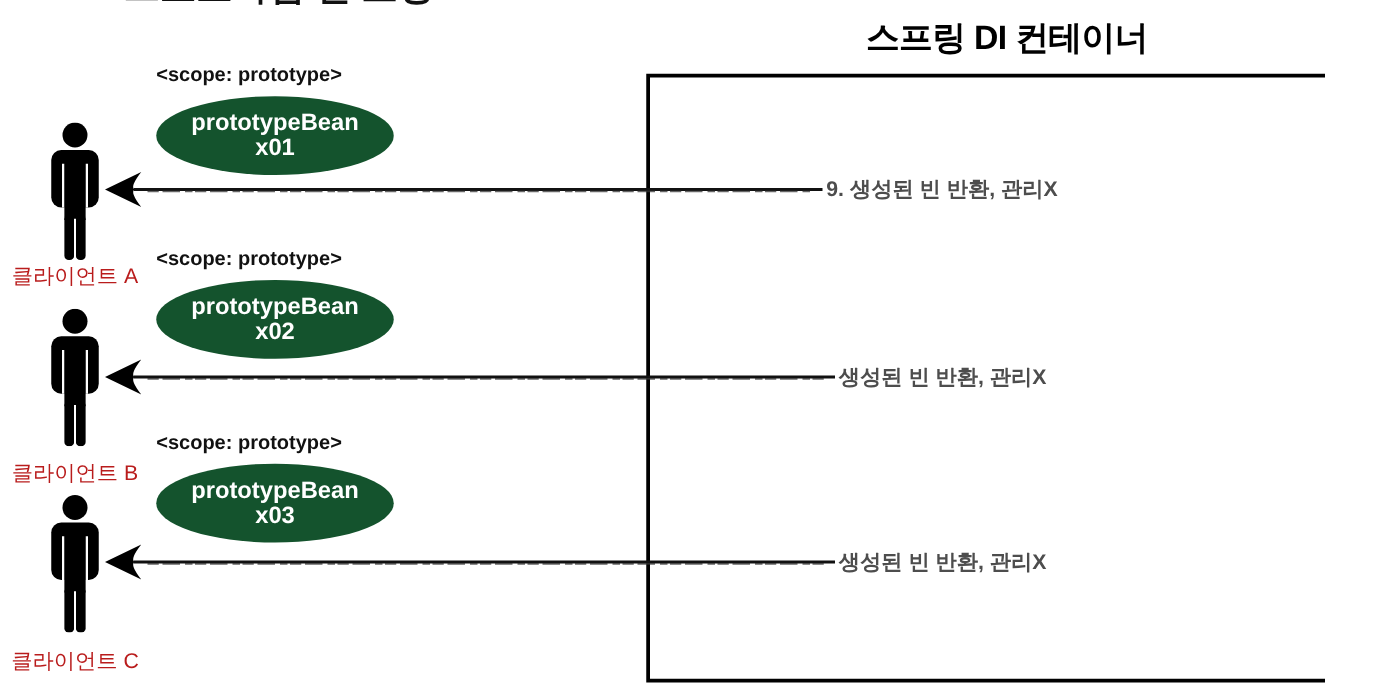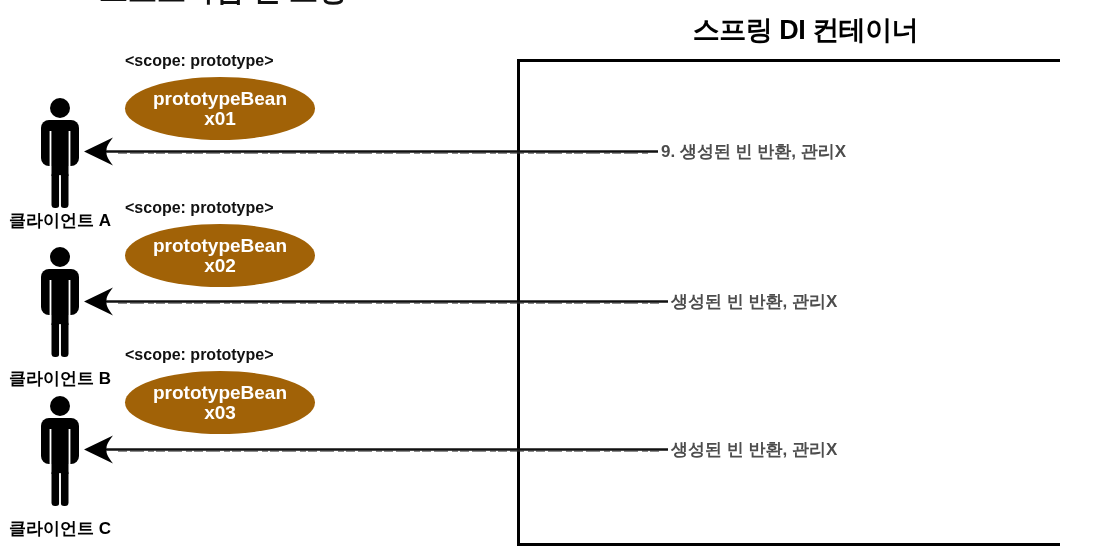--- a/index.html
+++ b/index.html
@@ -27,34 +27,34 @@
   .bean-group{position:absolute;left:125px;width:190px;}
   .bean-group.g1{top:51px;}
   .bean-group.g2{top:198px;}
   .bean-group.g3{top:345px;}
   .scope-label{
     text-align:left;font-size:16px;font-weight:bold;color:#111;
     line-height:19px;white-space:nowrap;
   }
   .bean-ellipse{
     margin-top:7px;width:190px;height:63px;border-radius:50%;
-    background:#a16207;color:#fff;display:flex;flex-direction:column;
+    background:#14532d;color:#fff;display:flex;flex-direction:column;
     align-items:center;justify-content:center;
   }
   .bean-name,.bean-instance{
     font-size:19px;font-weight:bold;line-height:20px;color:#fff;
   }
   
   .client{position:absolute;left:8px;width:104px;text-align:center;}
   .client.c1{top:98px;}
   .client.c2{top:247px;}
   .client.c3{top:396px;}
   .person-svg{display:block;margin:0 auto;}
   .client-label{
-    font-size:17px;font-weight:bold;color:#000000;line-height:16px;
+    font-size:17px;font-weight:normal;color:#b91c1c;line-height:16px;
     white-space:nowrap;
   }
   .client.c1 .client-label{margin-top:5px;}
   .client.c2 .client-label{margin-top:14px;}
   .client.c3 .client-label{margin-top:15px;}
   
   .arrows-layer{position:absolute;left:0;top:0;pointer-events:none;}
   
   .arrow-label{
     position:absolute;font-size:17px;font-weight:bold;color:#4d4d4d;

